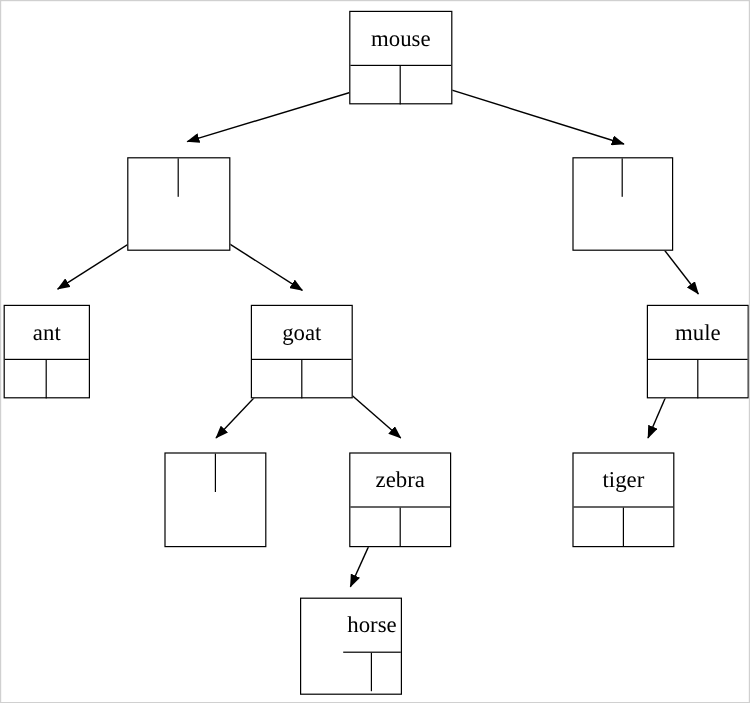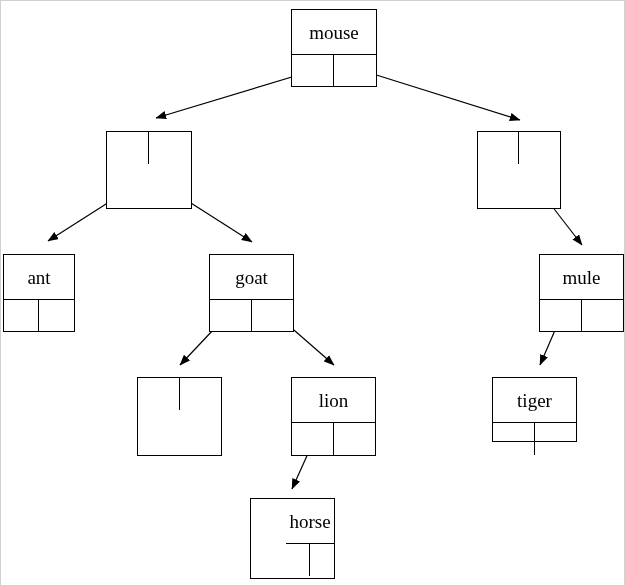--- a/index.html
+++ b/index.html
@@ -119,27 +119,27 @@
           <div class="ptr right"></div>
         </div>
       </div>
       <div class="node" style="left: 136px; top: 376px; width: 85px; height: 79px;">
         <div class="node-ptrs">
           <div class="ptr left"></div>
           <div class="ptr right"></div>
         </div>
       </div>
       <div class="node" style="left: 290px; top: 376px; width: 85px; height: 79px;">
-        <div class="node-label">lion</div>
+        <div class="node-label">zebra</div>
         <div class="node-ptrs">
           <div class="ptr left"></div>
           <div class="ptr right"></div>
         </div>
       </div>
-      <div class="node" style="left: 491px; top: 376px; width: 85px; height: 65px;">
+      <div class="node" style="left: 476px; top: 376px; width: 85px; height: 79px;">
         <div class="node-label">tiger</div>
         <div class="node-ptrs">
           <div class="ptr left"></div>
           <div class="ptr right"></div>
         </div>
       </div>
       <div class="node" style="left: 249px; top: 497px; width: 85px; height: 81px; padding-left: 35px;">
         <div class="node-label">horse</div>
         <div class="node-ptrs">
           <div class="ptr left"></div>

